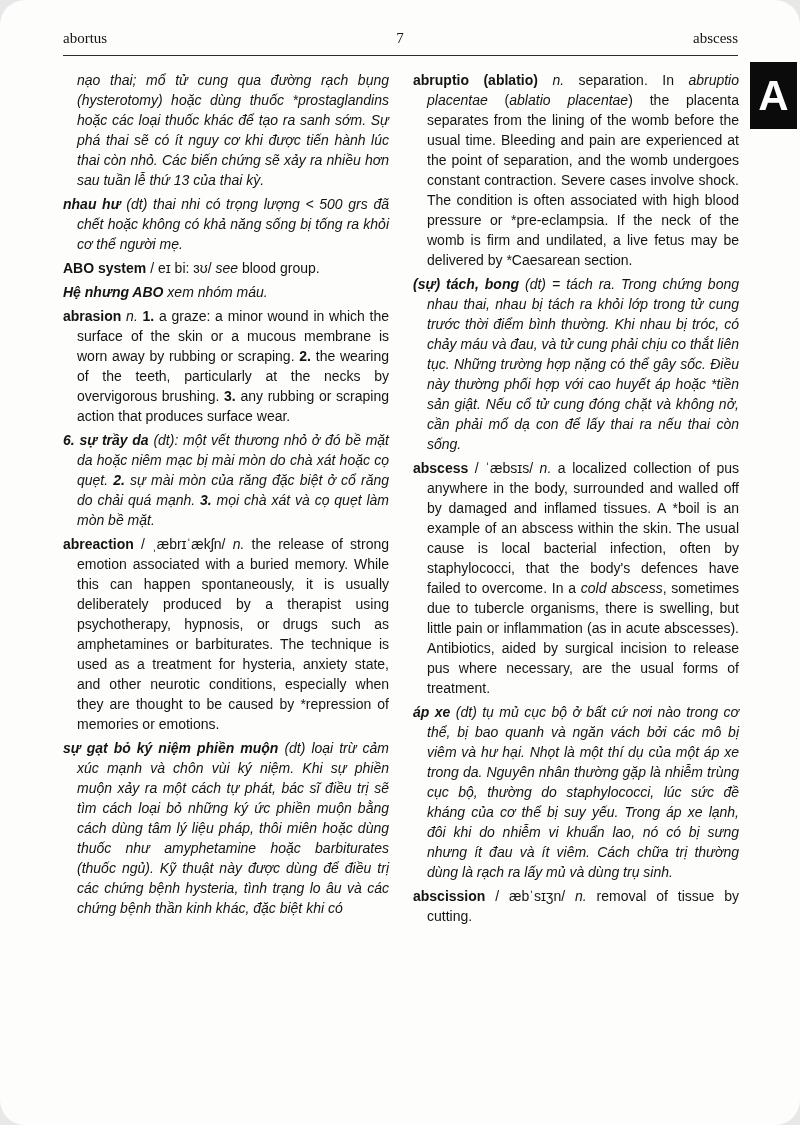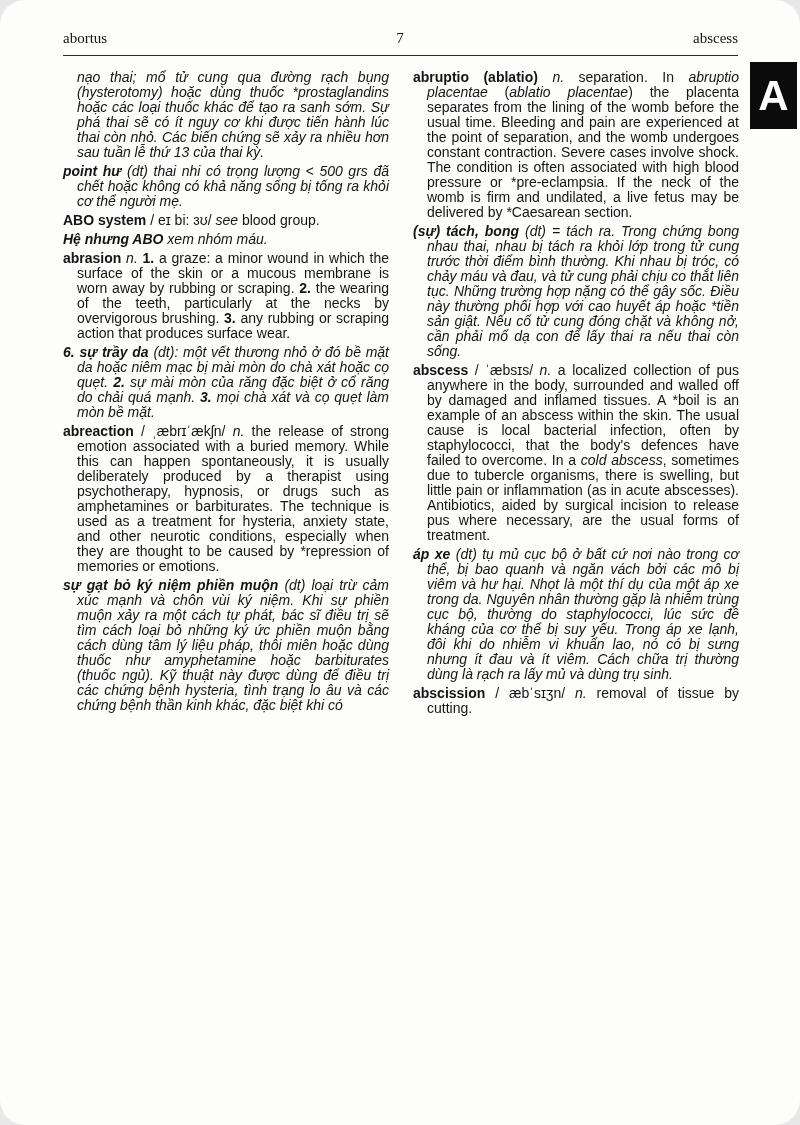--- a/index.html
+++ b/index.html
@@ -37,21 +37,21 @@
   }
   .columns {
     position: absolute;
     top: 70px; left: 63px;
     width: 676px;
     display: flex; gap: 24px;
   }
   .column {
     width: 326px;
     font-size: 14px;
-    line-height: 15px;
+    line-height: 20px;
     text-align: justify;
     hyphens: auto;
   }
   p.entry { margin: 0 0 4px 0; }
   p.hanging { padding-left: 14px; text-indent: -14px; }
   p.continuation { padding-left: 14px; text-indent: 0; }
   .s-b  { font-weight: bold; }
   .s-i  { font-style: italic; }
   .s-bi { font-weight: bold; font-style: italic; }
   .s-r  { }
@@ -69,21 +69,21 @@
 
   <div class="head-rule"></div>
 
   <div class="thumb-tab">
     <span>A</span>
   </div>
 
   <div class="columns">
     <div class="column" id="col-left">
         <p class="entry continuation"><span class="s-i">nạo thai; mổ tử cung qua đường rạch bụng (hysterotomy) hoặc dùng thuốc *prostaglandins hoặc các loại thuốc khác để tạo ra sanh sớm. Sự phá thai sẽ có ít nguy cơ khi được tiến hành lúc thai còn nhỏ. Các biến chứng sẽ xảy ra nhiều hơn sau tuần lễ thứ 13 của thai kỳ.</span></p>
-        <p class="entry hanging"><span class="s-bi">point hư </span><span class="s-i">(dt) thai nhi có trọng lượng &lt; 500 grs đã chết hoặc không có khả năng sống bị tống ra khỏi cơ thể người mẹ.</span></p>
+        <p class="entry hanging"><span class="s-bi">nhau hư </span><span class="s-i">(dt) thai nhi có trọng lượng &lt; 500 grs đã chết hoặc không có khả năng sống bị tống ra khỏi cơ thể người mẹ.</span></p>
         <p class="entry hanging"><span class="s-b">ABO system </span><span class="s-r">/ eɪ bi: ɜʊ/  </span><span class="s-i">see</span><span class="s-r"> blood group.</span></p>
         <p class="entry hanging"><span class="s-bi">Hệ nhưng ABO </span><span class="s-i">xem nhóm máu.</span></p>
         <p class="entry hanging"><span class="s-b">abrasion </span><span class="s-i">n.</span><span class="s-r"> </span><span class="s-b">1.</span><span class="s-r"> a graze: a minor wound in which the surface of the skin or a mucous membrane is worn away by rubbing or scraping. </span><span class="s-b">2.</span><span class="s-r"> the wearing of the teeth, particularly at the necks by overvigorous brushing. </span><span class="s-b">3.</span><span class="s-r"> any rubbing or scraping action that produces surface wear.</span></p>
         <p class="entry hanging"><span class="s-bi">6. sự trầy da </span><span class="s-i">(dt): một vết thương nhỏ ở đó bề mặt da hoặc niêm mạc bị mài mòn do chà xát hoặc cọ quẹt. </span><span class="s-bi">2.</span><span class="s-i"> sự mài mòn của răng đặc biệt ở cổ răng do chải quá mạnh. </span><span class="s-bi">3.</span><span class="s-i"> mọi chà xát và cọ quẹt làm mòn bề mặt.</span></p>
         <p class="entry hanging"><span class="s-b">abreaction </span><span class="s-r">/ ˌæbrɪˈækʃn/ </span><span class="s-i">n.</span><span class="s-r"> the release of strong emotion associated with a buried memory. While this can happen spontaneously, it is usually deliberately produced by a therapist using psychotherapy, hypnosis, or drugs such as amphetamines or barbiturates. The technique is used as a treatment for hysteria, anxiety state, and other neurotic conditions, especially when they are thought to be caused by *repression of memories or emotions.</span></p>
         <p class="entry hanging"><span class="s-bi">sự gạt bỏ ký niệm phiền muộn </span><span class="s-i">(dt) loại trừ cảm xúc mạnh và chôn vùi ký niệm. Khi sự phiền muộn xảy ra một cách tự phát, bác sĩ điều trị sẽ tìm cách loại bỏ những ký ức phiền muộn bằng cách dùng tâm lý liệu pháp, thôi miên hoặc dùng thuốc như amyphetamine hoặc barbiturates (thuốc ngủ). Kỹ thuật này được dùng để điều trị các chứng bệnh hysteria, tình trạng lo âu và các chứng bệnh thần kinh khác, đặc biệt khi có</span></p>
       </div>
     <div class="column" id="col-right">
         <p class="entry hanging"><span class="s-b">abruptio (ablatio) </span><span class="s-i">n.</span><span class="s-r"> separation. In </span><span class="s-i">abruptio placentae</span><span class="s-r"> (</span><span class="s-i">ablatio placentae</span><span class="s-r">) the placenta separates from the lining of the womb before the usual time. Bleeding and pain are experienced at the point of separation, and the womb undergoes constant contraction. Severe cases involve shock. The condition is often associated with high blood pressure or *pre-eclampsia. If the neck of the womb is firm and undilated, a live fetus may be delivered by *Caesarean section.</span></p>
         <p class="entry hanging"><span class="s-bi">(sự) tách, bong </span><span class="s-i">(dt) = tách ra. Trong chứng bong nhau thai, nhau bị tách ra khỏi lớp trong tử cung trước thời điểm bình thường. Khi nhau bị tróc, có chảy máu và đau, và tử cung phải chịu co thắt liên tục. Những trường hợp nặng có thể gây sốc. Điều này thường phối hợp với cao huyết áp hoặc *tiền sản giật. Nếu cổ tử cung đóng chặt và không nở, cần phải mổ dạ con để lấy thai ra nếu thai còn sống.</span></p>

